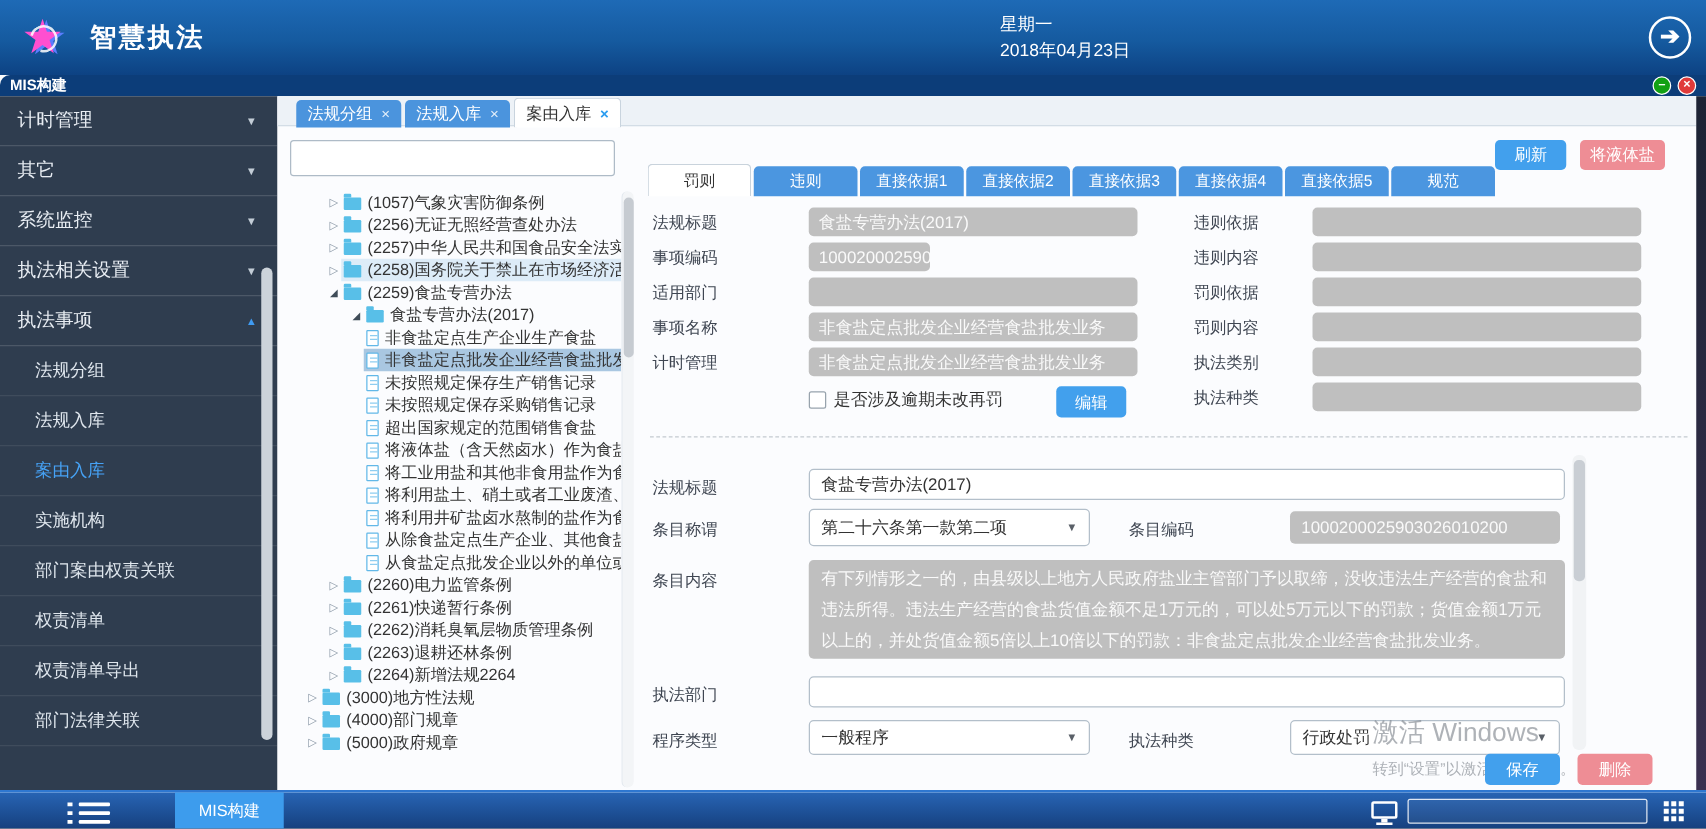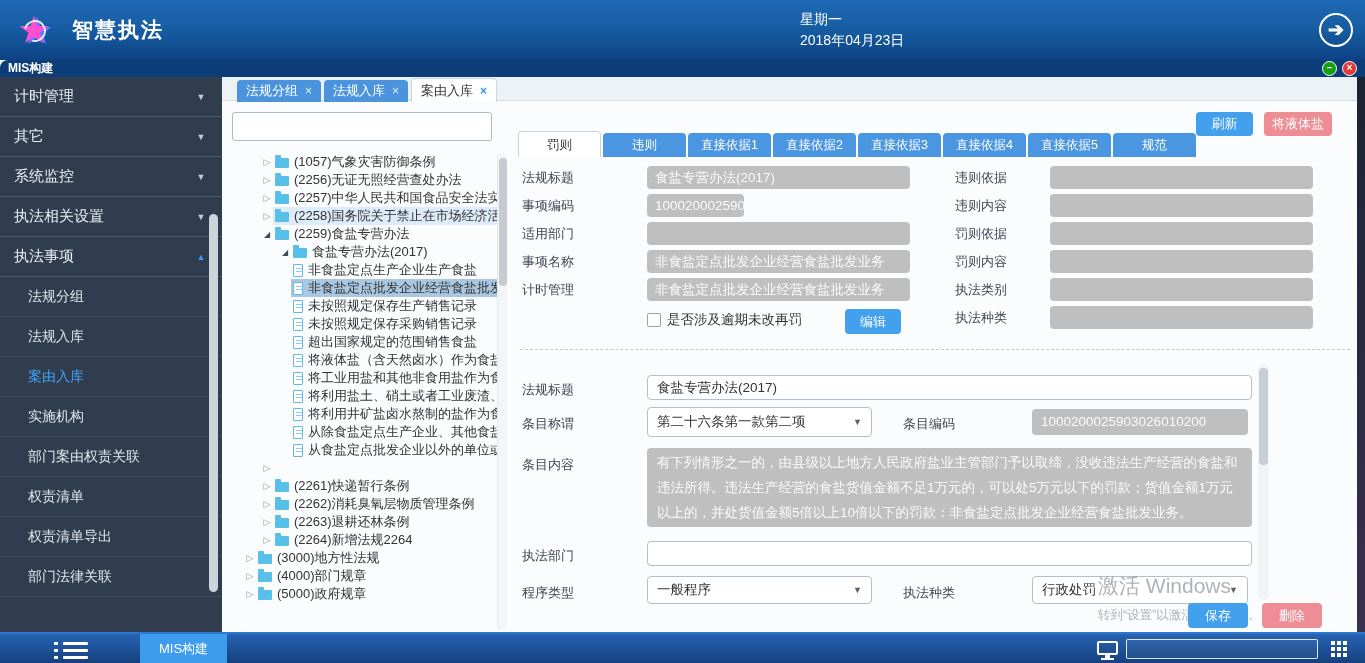--- a/index.html
+++ b/index.html
@@ -424,20 +424,25 @@
         <span class="row-inner">
 
           <span class="doc-ico"></span>
           <span class="tree-label">从食盐定点批发企业以外的单位或</span>
         </span>
       </div>
 
 
       <div class="tree-row lv-2 type-folder state-collapsed">
         <span class="tree-arrow"></span>
+        <span class="row-inner">
+          <span class="folder-ico"></span>
+
+          <span class="tree-label">(2260)电力监管条例</span>
+        </span>
       </div>
 
       <div class="tree-row lv-2 type-folder state-collapsed">
         <span class="tree-arrow"></span>
         <span class="row-inner">
           <span class="folder-ico"></span>
 
           <span class="tree-label">(2261)快递暂行条例</span>
         </span>
       </div>

